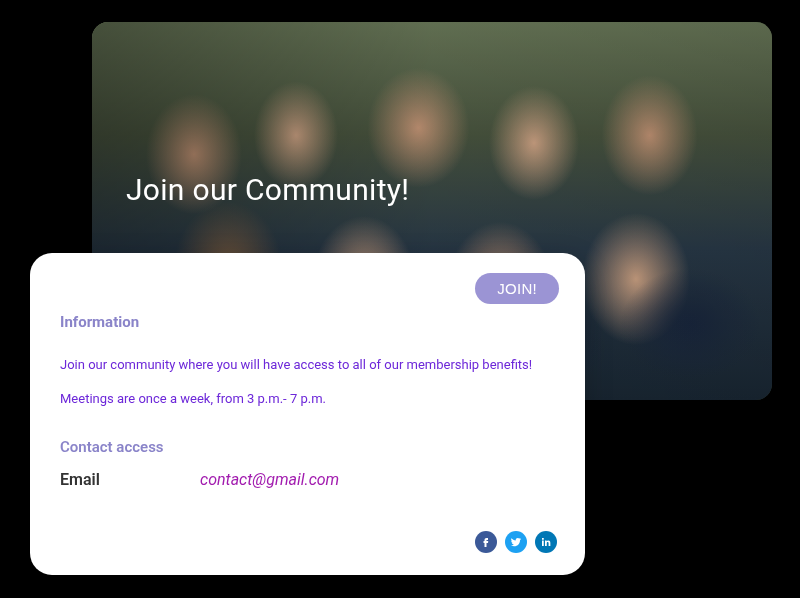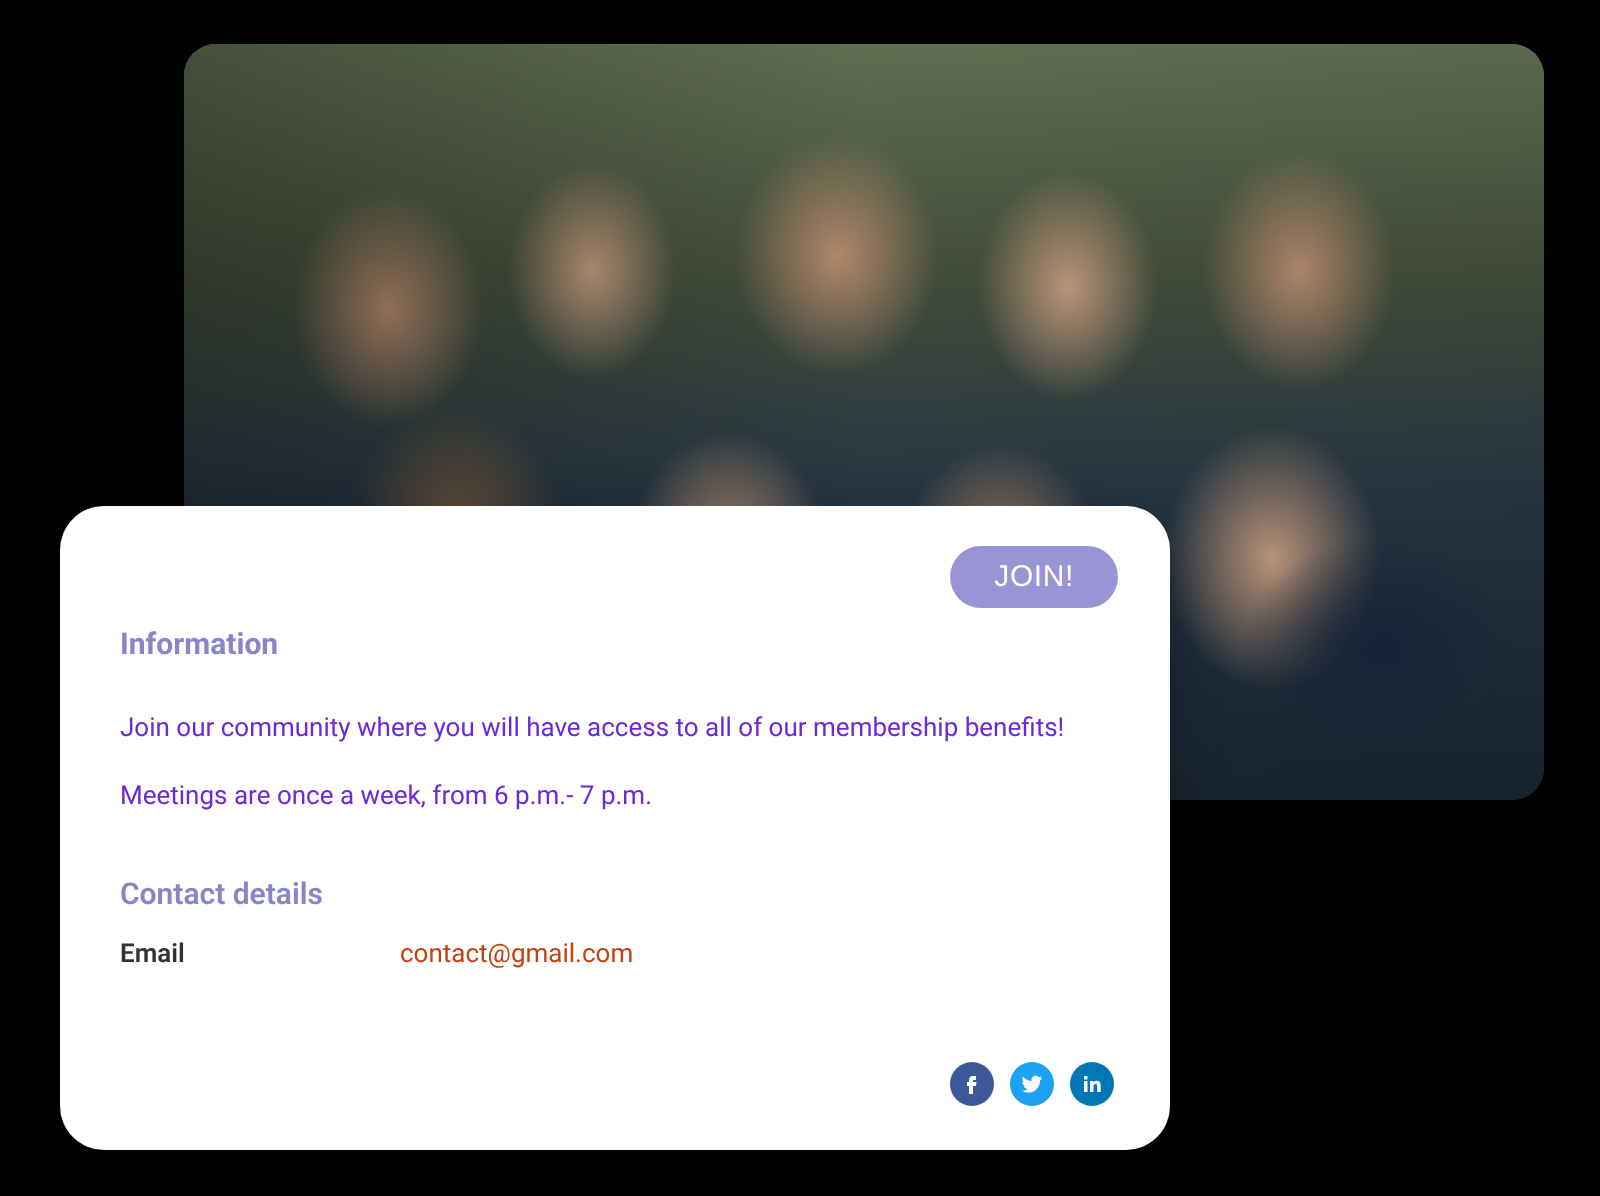--- a/index.html
+++ b/index.html
@@ -107,28 +107,29 @@
       font-weight: 600;
       margin-top: 30px;
       margin-bottom: 14px;
     }
     .contact-row {
       display: flex;
       align-items: baseline;
     }
     .contact-label {
       color: #333;
-      font-size: 13px;
+      font-size: 16px;
       font-weight: 600;
       width: 140px;
     }
     .contact-value {
-      color: #c2410c;
-      font-size: 13px;
+      color: #a21caf;
+      font-size: 16px;
       cursor: pointer;
+      font-style: italic;
     }
     .socials {
       position: absolute;
       bottom: 22px;
       right: 28px;
       display: flex;
       gap: 8px;
     }
     .social-icon {
       width: 22px;
@@ -144,30 +145,31 @@
     .li { background: #0077b5; }
     .social-icon svg { width: 12px; height: 12px; fill: #fff; }
   </style>
 </head>
 <body>
 
 <div class="hero">
   <div class="hero-people"></div>
   <div class="hero-clothing"></div>
   <div class="hero-overlay"></div>
+  <div class="hero-title">Join our Community!</div>
 </div>
 
 <div class="card">
   <button class="join-btn">JOIN!</button>
 
   <div class="section-heading first">Information</div>
   <div class="body-text">Join our community where you will have access to all of our membership benefits!</div>
-  <div class="body-text">Meetings are once a week, from 6 p.m.- 7 p.m.</div>
+  <div class="body-text">Meetings are once a week, from 3 p.m.- 7 p.m.</div>
 
-  <div class="contact-heading">Contact details</div>
+  <div class="contact-heading">Contact access</div>
   <div class="contact-row">
     <div class="contact-label">Email</div>
     <a class="contact-value">contact@gmail.com</a>
   </div>
 
   <div class="socials">
     <div class="social-icon fb">
       <svg viewBox="0 0 24 24">
           <path d="M13.5 8H16V4h-3c-2.5 0-4 1.5-4 4v2H7v4h2v8h4v-8h3l.5-4H13V8.5c0-.5.2-.5.5-.5z"></path>
         </svg>

